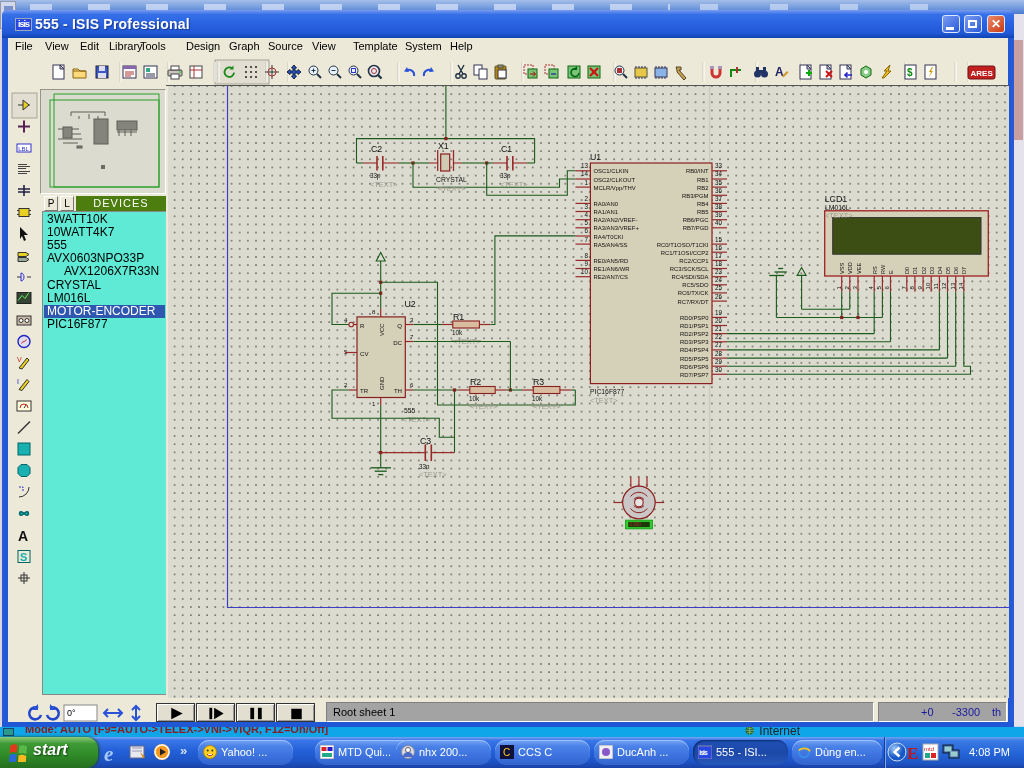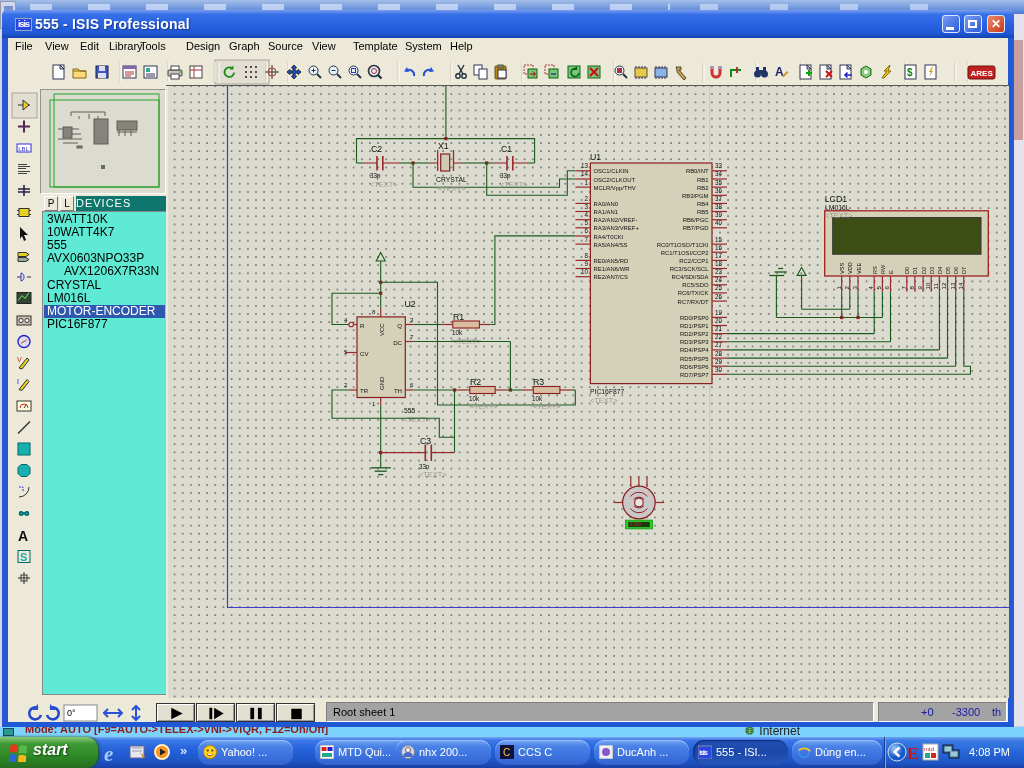--- a/index.html
+++ b/index.html
@@ -20,27 +20,27 @@
 #bmax{left:962px;background:linear-gradient(135deg,#7a9cf4,#2a5ad8)}
 #bcls{left:985px;background:linear-gradient(135deg,#ec8a6a,#c83a14)}
 #wleft{left:2px;top:38px;width:6px;height:684px;background:linear-gradient(90deg,#2a5ad8,#1f57d4)}
 #wright{left:1008px;top:38px;width:6px;height:684px;background:linear-gradient(90deg,#1f57d4,#2a5ad8)}
 #wbot{left:2px;top:722px;width:1012px;height:5px;background:#1f57d4}
 #client{left:8px;top:38px;width:1000px;height:684px;background:#ece9d8}
 #menu span{position:absolute;top:40px;font-size:11px;color:#000}
 #ovr{left:40px;top:89px;width:126px;height:105px;background:#dbdbcf;border:1px solid #98948a;border-right-color:#fff;border-bottom-color:#fff}
 .pbtn{position:absolute;top:196px;width:14px;height:15px;background:#ece9d8;border:1px solid #fff;border-right-color:#777;border-bottom-color:#777;
  font-size:10px;text-align:center;line-height:13px;color:#000}
-#devhdr{position:absolute;left:76px;top:196px;width:90px;height:15px;background:#0f766e;color:#fff;font-size:11px;text-align:left;line-height:15px;letter-spacing:1px}
+#devhdr{position:absolute;left:76px;top:196px;width:90px;height:15px;background:#4d7c0f;color:#fff;font-size:11px;text-align:center;line-height:15px;letter-spacing:1px}
 #devlist{left:42px;top:211px;width:124px;height:484px;background:#5eead4;border:1px solid #888;border-right:none;font-size:12px;color:#000}
 #devlist div{position:absolute;left:1px;width:121px;height:13.1px;line-height:13.2px;padding-left:3px;white-space:nowrap;overflow:hidden}
 #cnvtop{left:166px;top:85px;width:843px;height:1px;background:#555}
 .simb{position:absolute;top:703px;height:19px;background:#e2ded0;border:1px solid #333;box-shadow:inset 1px 1px 0 #fff,inset -1px -1px 0 #999}
 .sunk{position:absolute;background:#a3a3a3;border:1px solid #808080;border-right-color:#fff;border-bottom-color:#fff}
-#unikey{left:0px;top:727px;width:1024px;height:10px;background:#7dd3fc;overflow:hidden}
+#unikey{left:0px;top:727px;width:1024px;height:10px;background:#0ea5e9;overflow:hidden}
 #unikey .t{position:absolute;left:25px;top:-4px;font-size:11px;color:#8b1a1a;font-weight:bold}
 #unikey .i2{position:absolute;left:744px;top:-3px;font-size:12px;color:#222}
 #task{left:0;top:737px;width:1024px;height:31px;background:linear-gradient(180deg,#7aa7f0 0%,#3a77e8 10%,#2360d8 45%,#1d53c4 80%,#1941a5 100%)}
 #start{position:absolute;left:0;top:0;width:98px;height:31px;border-radius:0 12px 12px 0;
  background:linear-gradient(180deg,#8cc97a 0%,#3d9a34 22%,#2f8a28 60%,#256e1e 100%);box-shadow:1px 0 3px #234a18}
 #start .st{position:absolute;left:33px;top:4px;color:#fff;font-size:16px;font-weight:bold;font-style:italic;text-shadow:1px 1px 2px #154010}
 .tkb{position:absolute;top:3px;width:95px;height:25px;border-radius:11px;background:linear-gradient(180deg,#79a5f4 0%,#4a82e8 25%,#3a6fdc 70%,#3464cd 100%);
  box-shadow:inset 0 1px 0 #9cc0ff;color:#fff;font-size:11px}
 .tkb.act{background:linear-gradient(180deg,#2150b4 0%,#1c48a8 50%,#2858bc 100%);box-shadow:inset 1px 1px 2px #0c2a70}
 .tkb .lb{position:absolute;left:23px;top:6px;white-space:nowrap}

